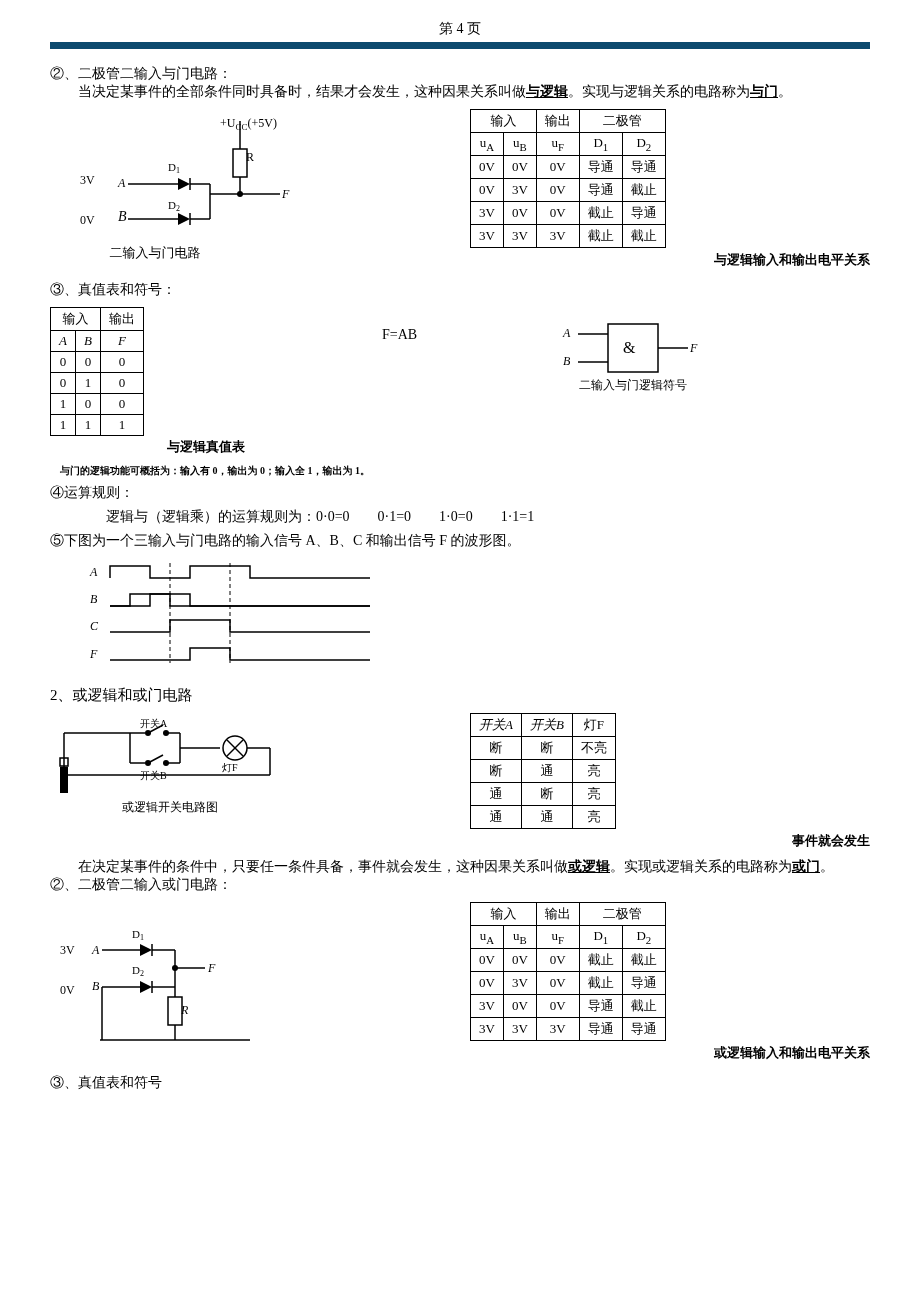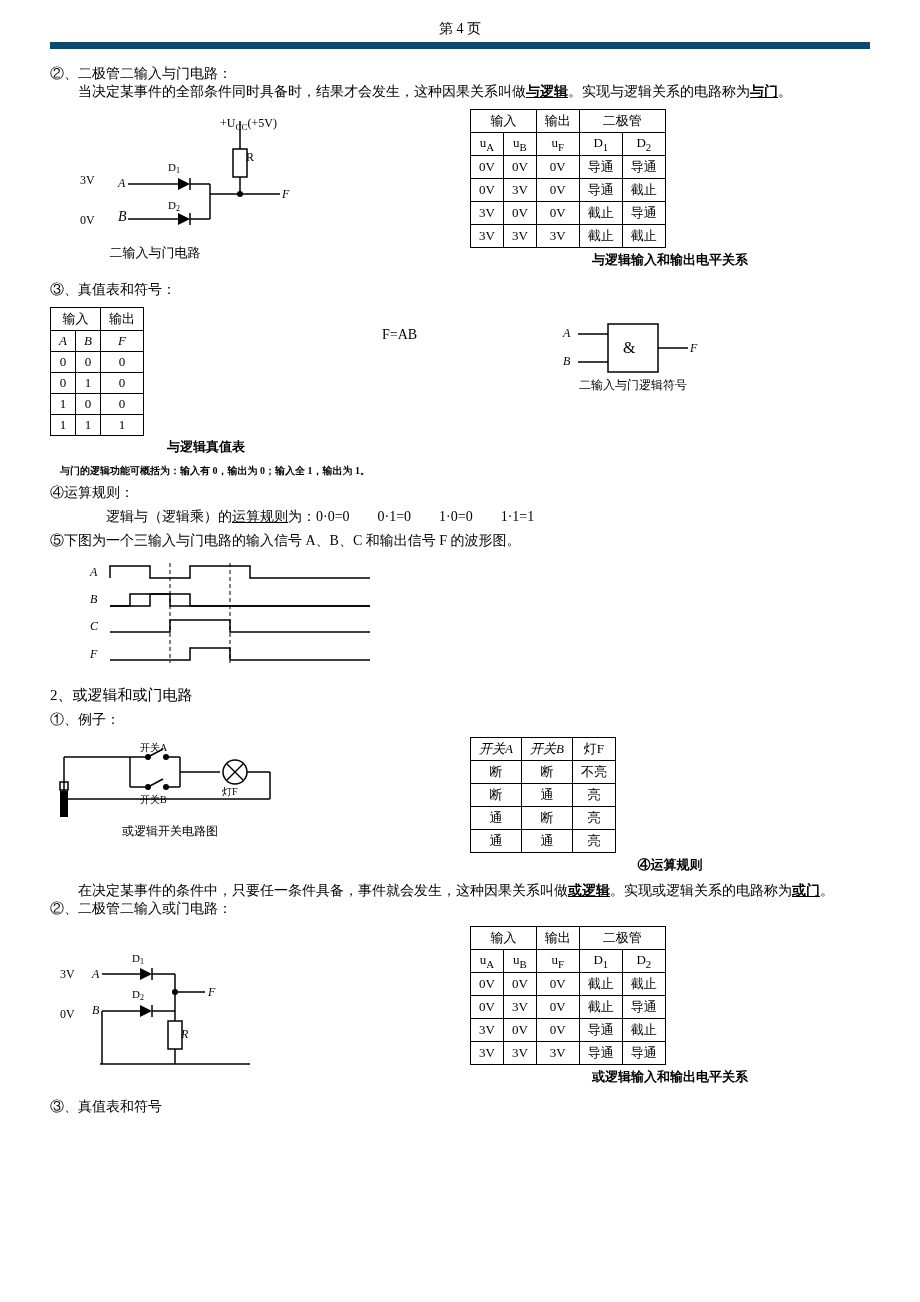--- a/index.html
+++ b/index.html
@@ -19,21 +19,21 @@
       font-size: 14px;
     }
     .section-title {
       font-size: 15px;
       font-weight: normal;
       margin: 10px 0 6px 0;
     }
     .indent {
       text-indent: 2em;
     }
-    .underline { text-decoration: underline; }
+    .underline { }
     .emphasis { font-weight: bold; text-decoration: underline; }
 
     
     .row-layout {
       display: flex;
       flex-direction: row;
       align-items: flex-start;
       margin: 8px 0;
       gap: 20px;
     }
@@ -47,21 +47,21 @@
     }
     table td, table th {
       border: 1px solid #000;
       padding: 2px 8px;
       text-align: center;
     }
     table th {
       font-weight: normal;
     }
     .table-caption {
-      text-align: center;
+      text-align: right;
       font-size: 13px;
       margin-top: 3px;
       font-weight: bold;
     }
 
     
     svg {
       overflow: visible;
     }
     .caption-center {
@@ -311,23 +311,20 @@
 
       <line x1="80" y1="5" x2="80" y2="105" stroke="#000" stroke-width="1" stroke-dasharray="4,3"></line>
       <line x1="140" y1="5" x2="140" y2="105" stroke="#000" stroke-width="1" stroke-dasharray="4,3"></line>
     </svg>
   </div>
 </div>
 
 <div class="or-section">
   <p class="section-title">2、或逻辑和或门电路</p>
 
-  <p>
-    <span>①、例子：</span>
-  </p>
 
   <div class="row-layout">
     <div class="left-col">
       
       <svg width="280" height="110">
 
         <rect x="10" y="55" width="8" height="25" fill="#000"></rect>
         <rect x="10" y="45" width="8" height="8" fill="none" stroke="#000" stroke-width="1.5"></rect>
 
         <line x1="14" y1="40" x2="14" y2="55" stroke="#000" stroke-width="1.5"></line>
@@ -393,21 +390,21 @@
               <td>断</td>
               <td>亮</td>
             </tr>
           <tr>
               <td>通</td>
               <td>通</td>
               <td>亮</td>
             </tr>
         </tbody>
       </table>
-      <div class="table-caption">④运算规则</div>
+      <div class="table-caption">事件就会发生</div>
     </div>
   </div>
 
   <p class="indent">
     <span>在决定某事件的条件中，只要任一条件具备，事件就会发生，这种因果关系叫做</span><span class="emphasis">或逻辑</span><span>。实现或逻辑关系的电路称为</span><span class="emphasis">或门</span><span>。</span>
   </p>
 
   <p>
     <span>②、二极管二输入或门电路：</span>
   </p>

